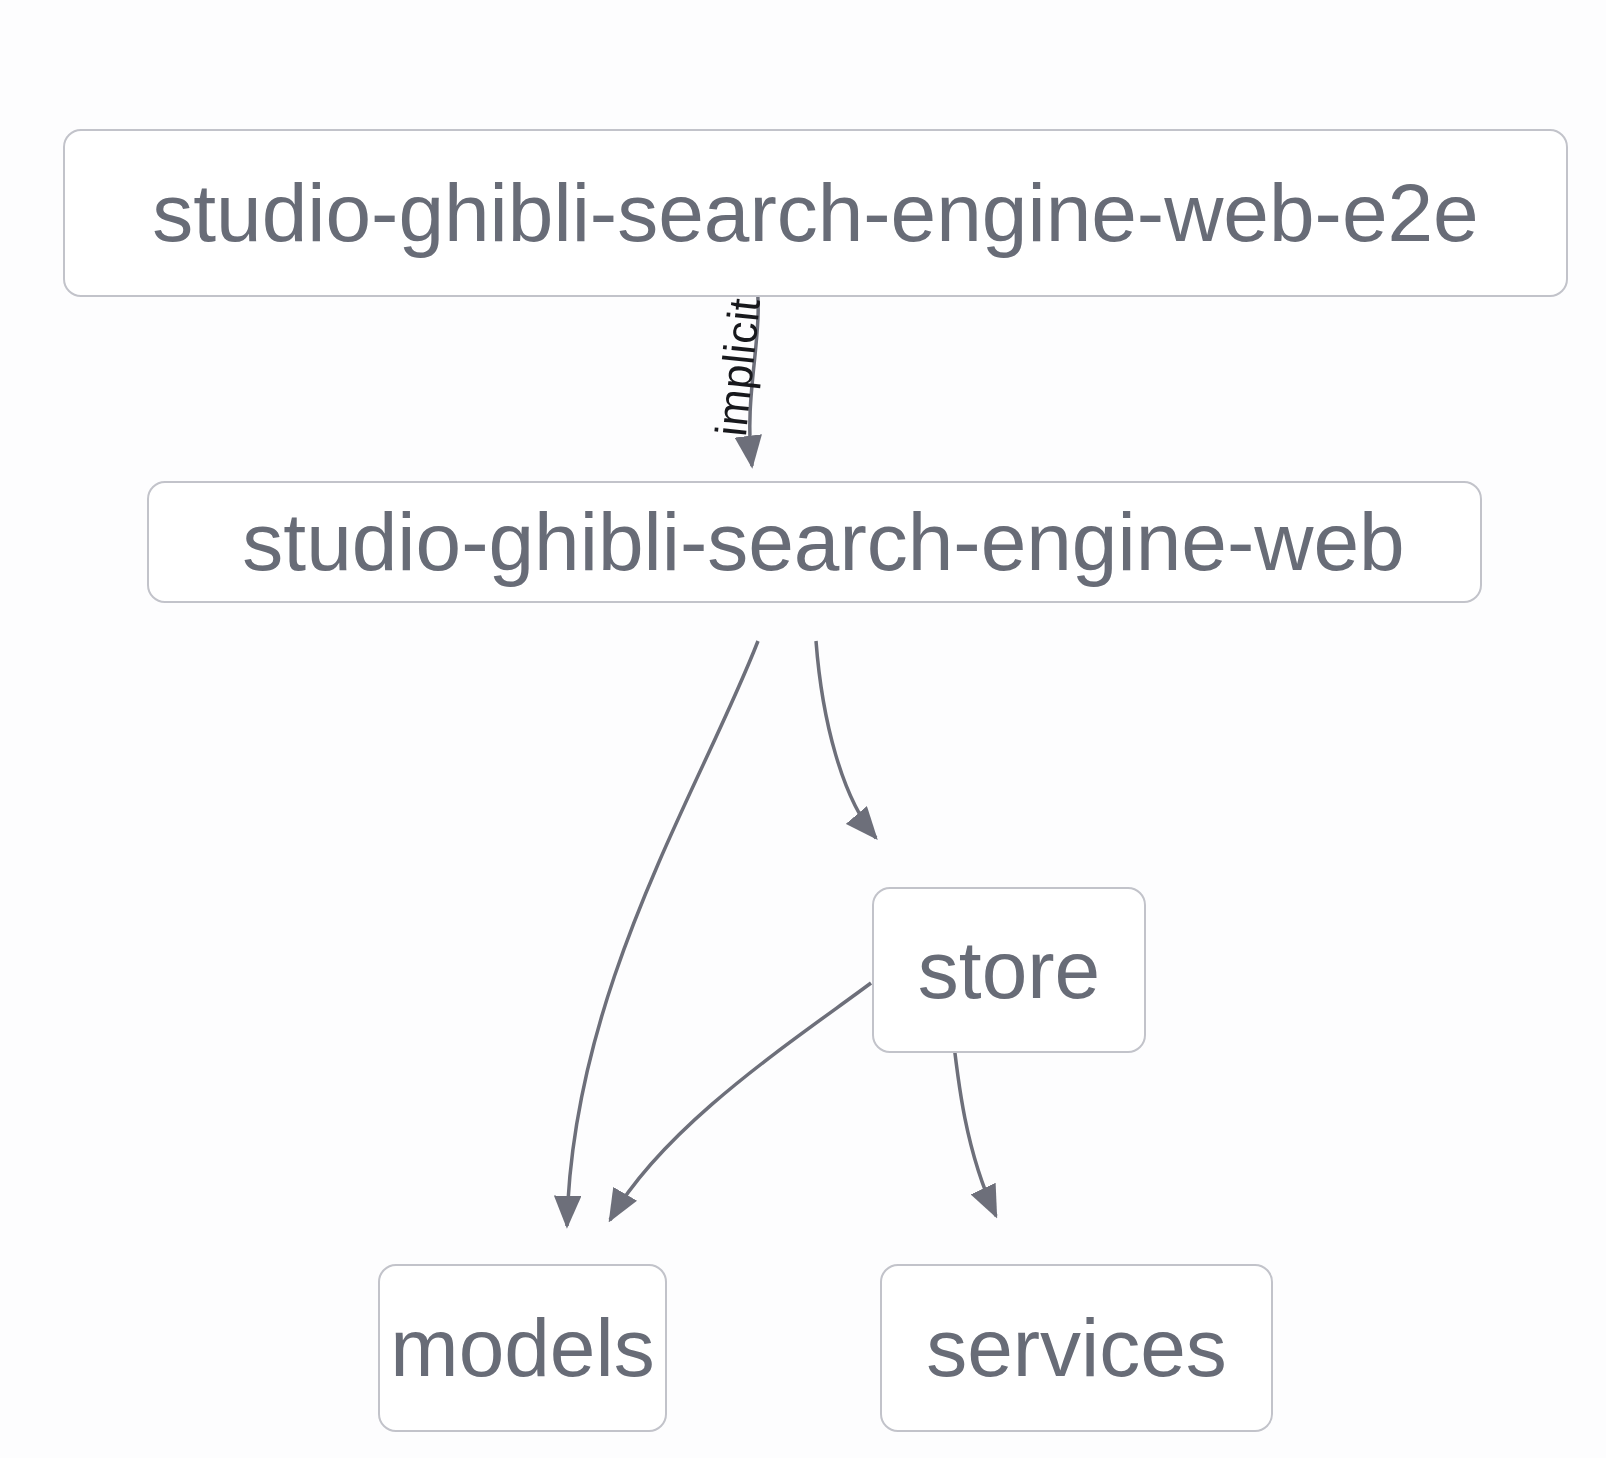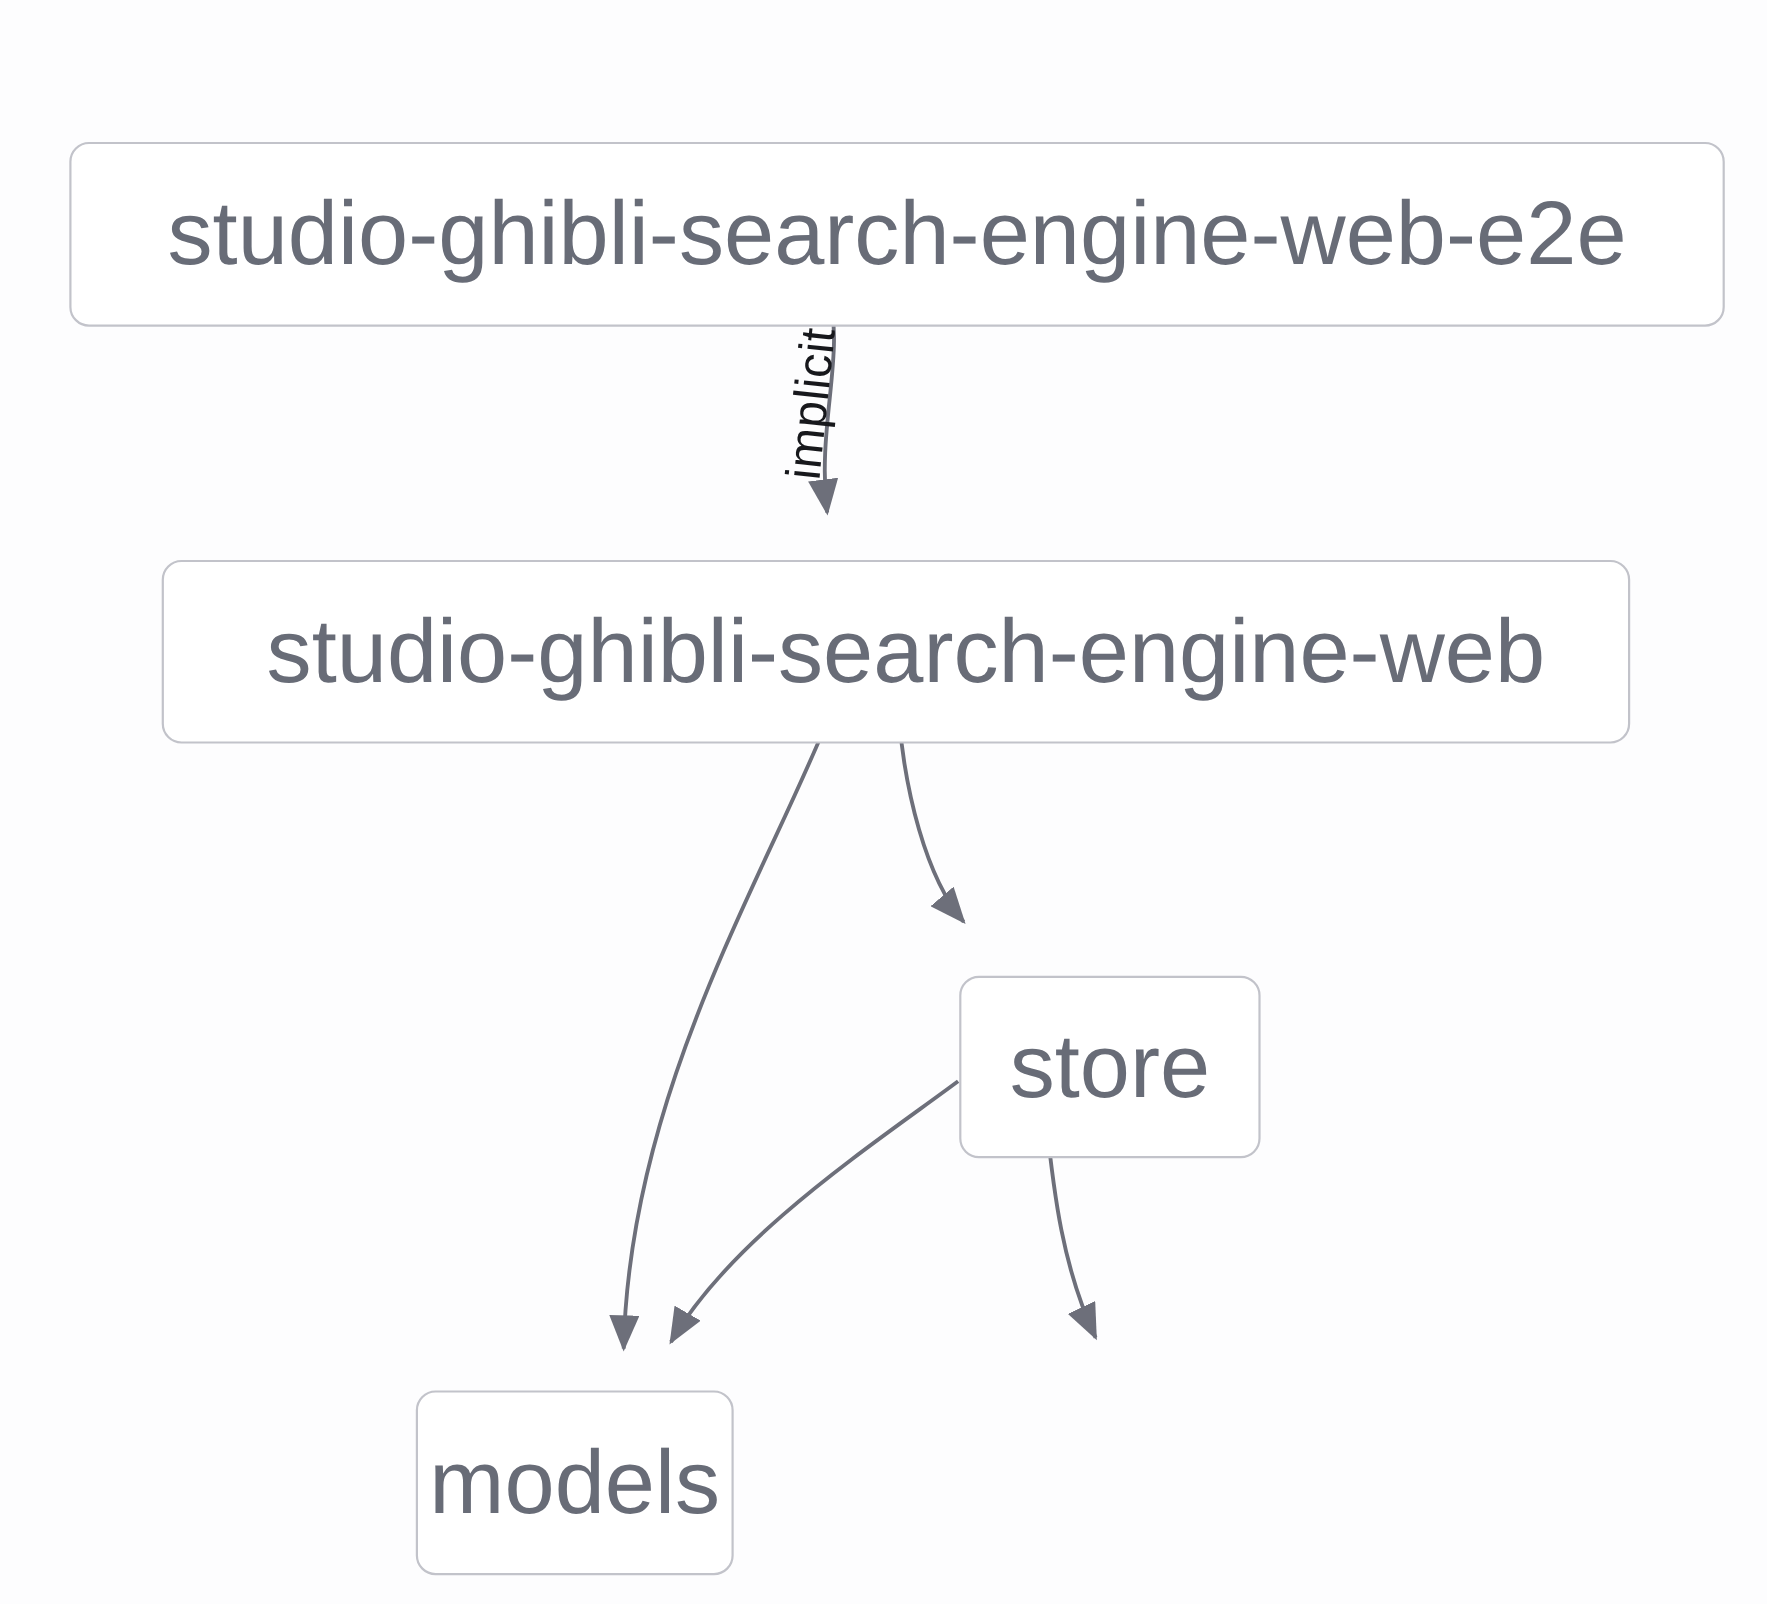--- a/index.html
+++ b/index.html
@@ -39,21 +39,21 @@
     border:2px solid var(--node-border);
     border-radius:18px;
     color:var(--node-text);
     font-size:82px;
     line-height:1;
     white-space:nowrap;
     cursor:pointer;
     margin-top:35px;
   }
   .node-e2e     {left:63px;  top:94px;   width:1505px; height:168px;}
-  .node-web     {left:147px; top:474px;  width:1335px; height:167px;padding-left:18px;}
+  .node-web     {left:147px; top:446px;  width:1335px; height:122px;padding-left:18px;}
   .node-store   {left:872px; top:852px;  width:274px;  height:166px;}
   .node-models  {left:378px; top:1229px; width:289px;  height:168px;}
   .node-services{left:880px; top:1229px; width:393px;  height:168px;}
   .edge-label{
     position:absolute;
     left:738px; top:367px;
     transform:translate(-50%,-50%) rotate(-84deg);
     transform-origin:center center;
     color:var(--edge-label);
     font-size:44px;
@@ -94,16 +94,19 @@
   </div>
 
   <div class="node node-store">
     <span>store</span>
   </div>
 
   <div class="node node-models">
     <span>models</span>
   </div>
 
+  <div class="node node-services">
+    <span>services</span>
+  </div>
 
   <div class="edge-label">implicit</div>
 
 </div>
 
 </body></html>

